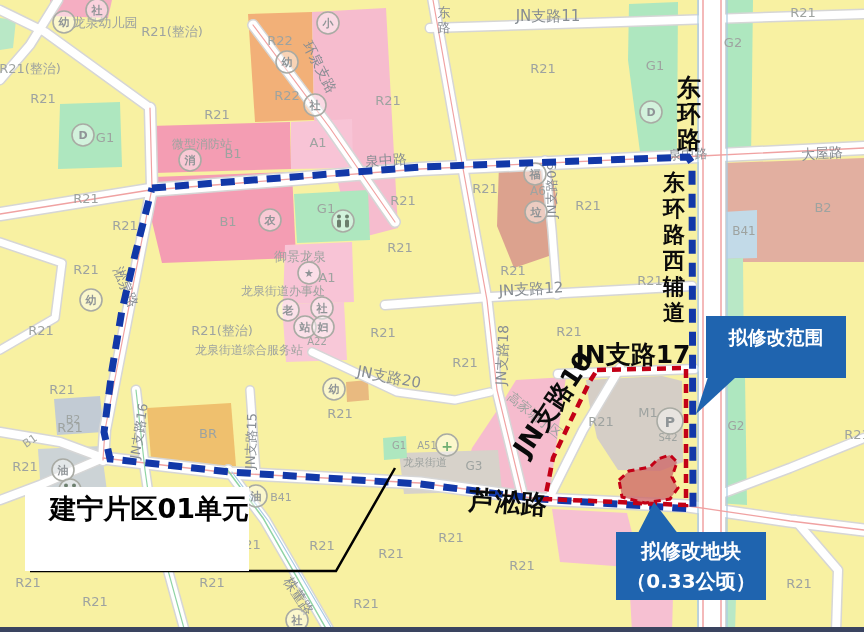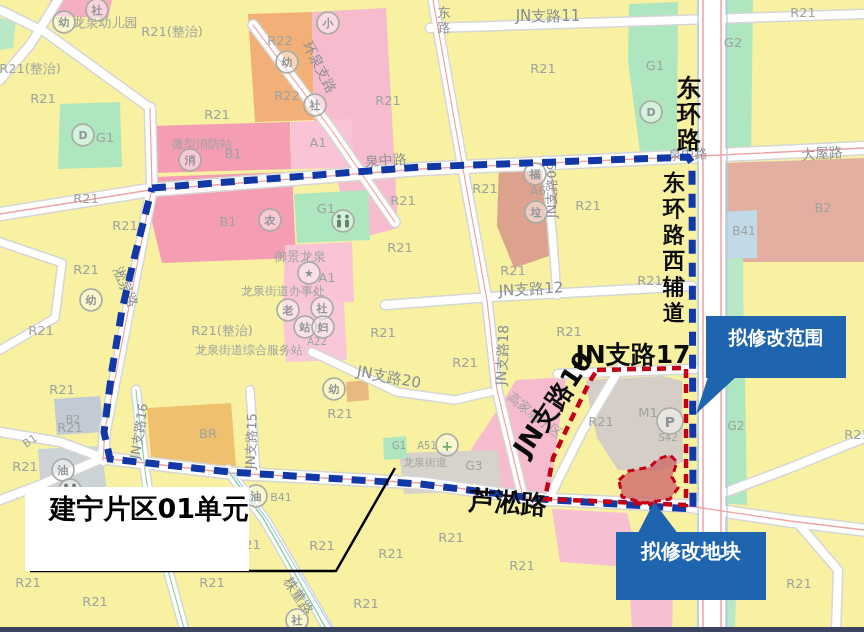--- a/index.html
+++ b/index.html
@@ -280,14 +280,15 @@
   <div class="overlay label-box">
     <div>建宁片区01单元</div>
   </div>
 
   <div class="overlay callout" id="co1">
     <span class="t">拟修改范围</span>
   </div>
 
   <div class="overlay callout" id="co2">
     <span class="t">拟修改地块</span>
+    <span class="t">（0.33公顷）</span>
   </div>
 </div>
 
 </body></html>

